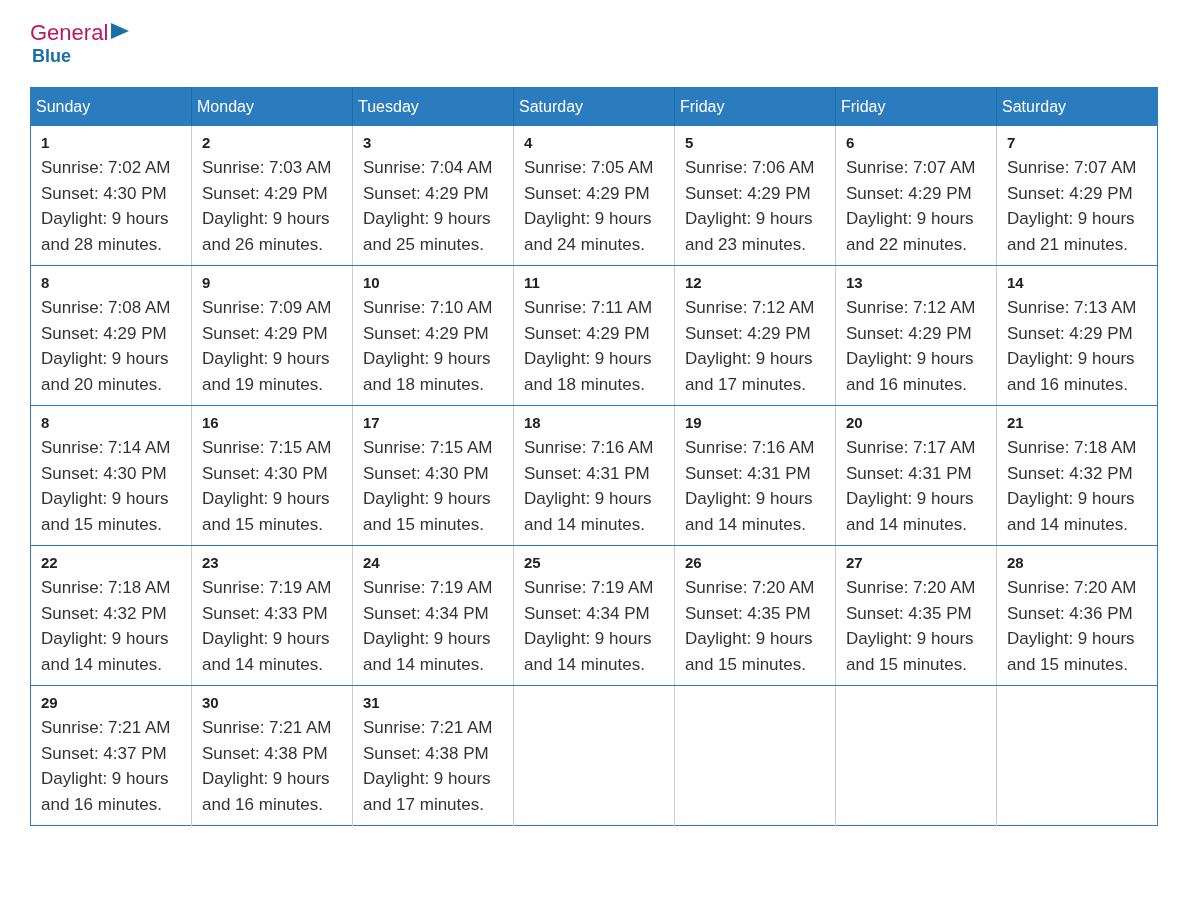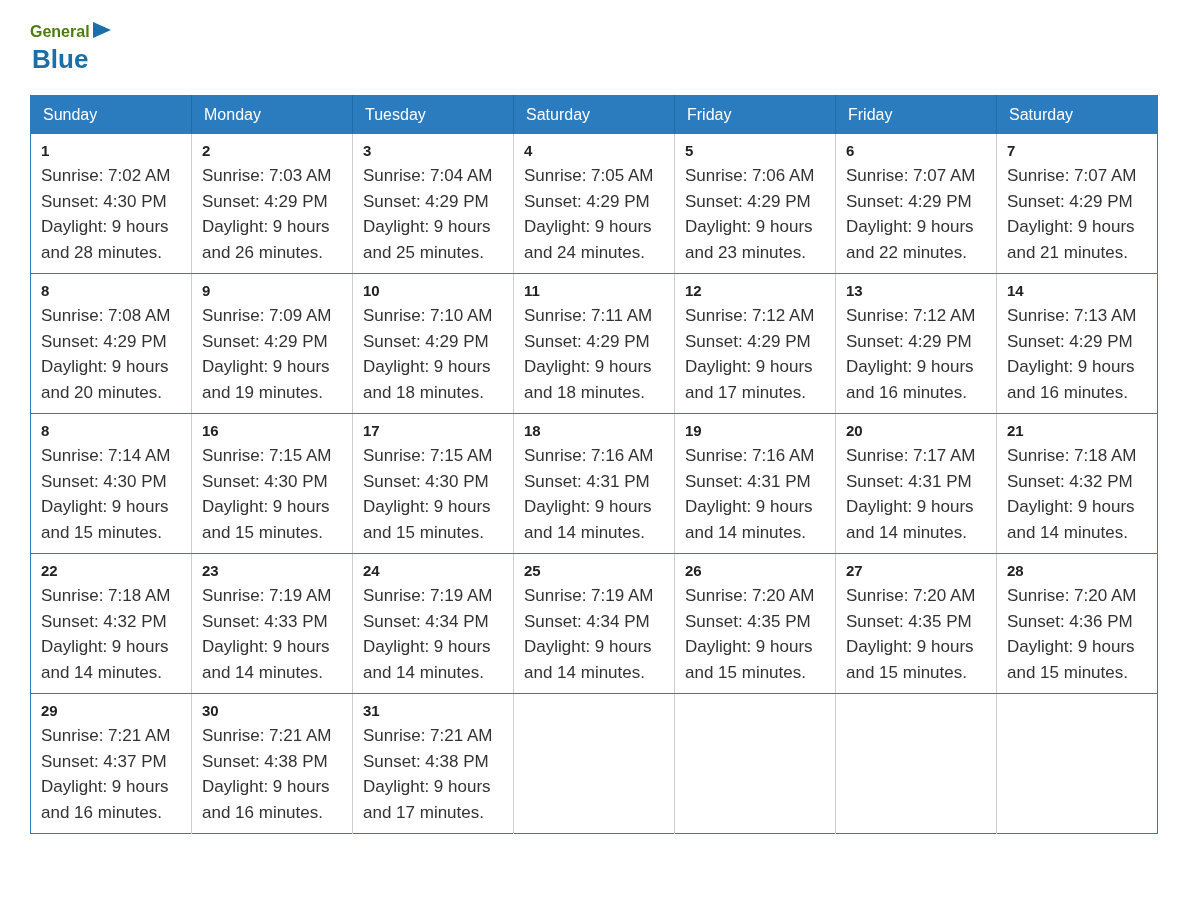--- a/index.html
+++ b/index.html
@@ -40,21 +40,21 @@
     }
     .calendar-table {
       width: 100%;
       border-collapse: collapse;
       border: 1px solid #2b7bbf;
     }
     .calendar-table th {
       background-color: #2b7bbf;
       color: white;
       text-align: left;
-      padding: 10px 12px;
+      padding: 10px 5px;
       font-size: 16px;
       font-weight: normal;
       border-right: 1px solid #1a6fa8;
     }
     .calendar-table th:last-child {
       border-right: none;
     }
     .calendar-table td {
       vertical-align: top;
       padding: 8px 10px;
@@ -86,29 +86,29 @@
     .empty-cell {
       background: #fff;
     }
   </style>
 </head>
 <body>
 
 <div class="header-section">
   <div class="logo-wrapper">
     <div class="logo-line1">
-      <span style="font-size:16px;font-weight:bold;color:#4d7c0f;">General</span>
+      <span style="font-size:22px;font-weight:normal;color:#be185d;">General</span>
       <span style="display:inline-block;margin-left:3px;vertical-align:middle;">
         <svg width="18" height="20" viewBox="0 0 18 20">
           <polygon points="0,2 18,10 0,18" fill="#1a6fa8"></polygon>
         </svg>
       </span>
     </div>
     <div>
-      <span style="font-size:26px;font-weight:bold;color:#1a6fa8;margin-left:2px;">Blue</span>
+      <span style="font-size:18px;font-weight:bold;color:#1a6fa8;margin-left:2px;">Blue</span>
     </div>
   </div>
 </div>
 
 <table class="calendar-table">
   <thead>
     <tr>
     <th>Sunday</th>
         <th>Monday</th>
         <th>Tuesday</th>

